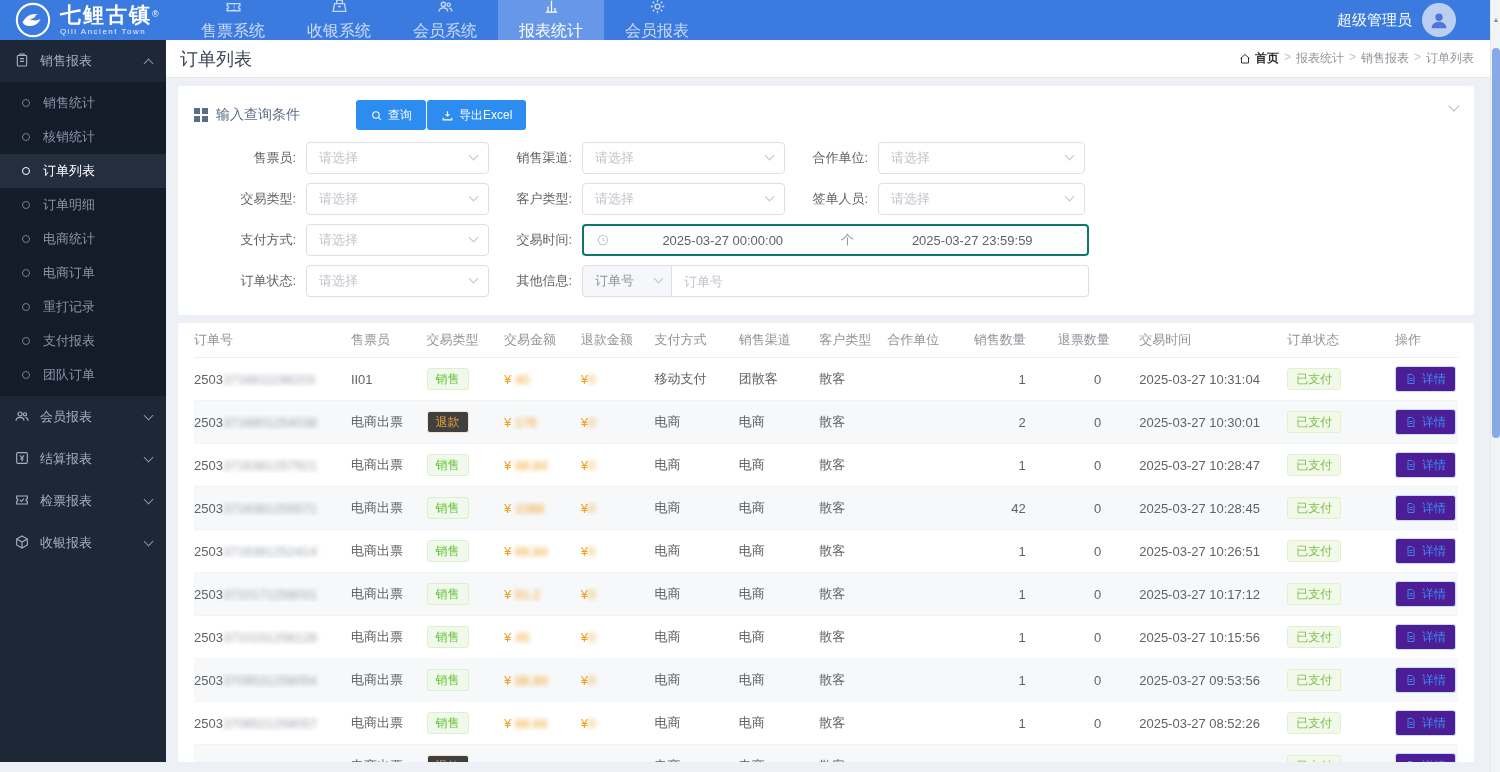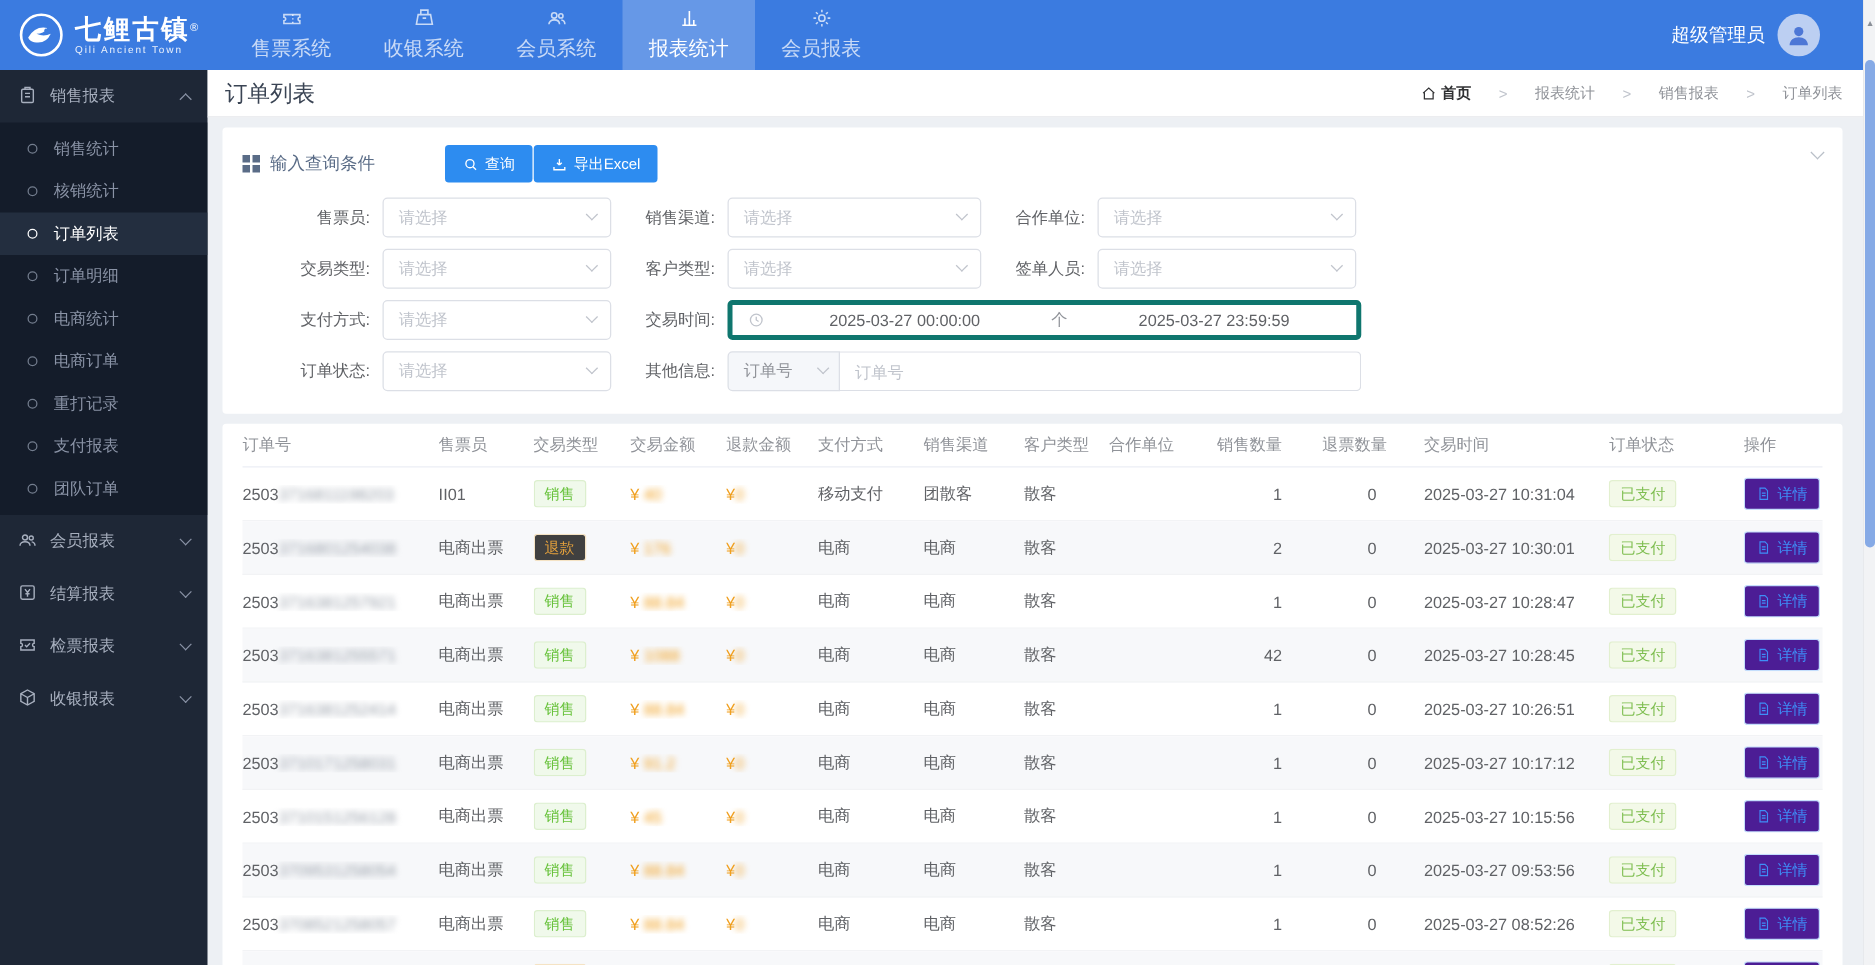--- a/index.html
+++ b/index.html
@@ -1,20 +1,20 @@
 <!DOCTYPE html>
 <html><head>
 <meta charset="utf-8">
 <style>
   * { margin:0; padding:0; box-sizing:border-box; }
   html,body { width:1500px; height:772px; overflow:hidden; background:#EDF0F4;
     font-family:"Liberation Sans","DejaVu Sans",sans-serif; font-size:13px; color:#606266; }
 
   
-  .topbar { position:relative; height:56px; background:#3B7BE0; display:flex; align-items:stretch; color:#fff; }
+  .topbar { position:relative; height:40px; background:#3B7BE0; display:flex; align-items:stretch; color:#fff; }
   .brand { display:flex; align-items:center; gap:8px; padding:0 14px; min-width:180px; }
   .brand-logo { width:38px; height:38px; }
   .brand-text { line-height:1; }
   .brand-title { font-family:"DejaVu Serif","Liberation Serif",serif; font-weight:bold; font-size:21px; letter-spacing:2px; }
   .brand-reg { font-size:9px; vertical-align:super; }
   .brand-sub { font-size:8px; letter-spacing:1.5px; margin-top:3px; opacity:.9; }
   .topnav { display:flex; align-items:stretch; }
   .nav-item { width:106px; display:flex; flex-direction:column; align-items:center; justify-content:center; gap:3px;
     color:rgba(255,255,255,.72); cursor:pointer; }
   .nav-item svg { width:17px; height:17px; stroke:currentColor; fill:none; stroke-width:1.8; }
@@ -39,21 +39,21 @@
   .submenu { background:#141C2A; padding:4px 0; }
   .sub-item { height:34px; display:flex; align-items:center; gap:13px; padding-left:22px; cursor:pointer; color:#8A93A6; }
   .ring { width:8px; height:8px; border:1.6px solid #737D8E; border-radius:50%; flex-shrink:0; }
   .sub-item.active { background:#232E3F; color:#FFFFFF; }
   .sub-item.active .ring { border-color:#FFFFFF; }
 
   
   .main { flex:1; display:flex; flex-direction:column; overflow:hidden; }
   .pagehead { height:38px; background:#fff; border-bottom:1px solid #E6E8EB; display:flex; align-items:center; padding:0 26px 0 14px; }
   .page-title { font-size:18px; color:#3A4454; }
-  .breadcrumb { margin-left:auto; display:flex; align-items:center; gap:22px; font-size:12px; color:#909399; }
+  .breadcrumb { margin-left:auto; display:flex; gap:5px; font-size:12px; color:#909399; }
   .breadcrumb .home { display:flex; align-items:center; gap:4px; color:#303133; font-weight:bold; }
   .breadcrumb svg { width:12px; height:12px; stroke:#303133; fill:none; stroke-width:2; }
   .bc-sep { color:#C0C4CC; }
 
   .content { flex:1; padding:8px 26px 0 12px; overflow:hidden; }
   .panel { background:#fff; border-radius:3px; }
 
   
   .panel-query { position:relative; padding:14px 16px 16px; margin-bottom:8px; }
   .query-head { display:flex; align-items:center; height:30px; margin-bottom:12px; }
@@ -68,21 +68,21 @@
   .collapse-chevron { position:absolute; right:16px; top:16px; width:8px; height:8px;
     border-right:1.5px solid #B9BFC8; border-bottom:1.5px solid #B9BFC8; transform:rotate(45deg); cursor:pointer; }
 
   .form-row { display:flex; align-items:center; margin-bottom:9px; height:32px; }
   .f-label { width:112px; text-align:right; padding-right:10px; color:#606266; flex-shrink:0; }
   .f-label.n2 { width:93px; }
   .select { position:relative; height:32px; border:1px solid #DCDFE6; border-radius:4px; background:#fff;
     display:flex; align-items:center; padding:0 24px 0 12px; color:#C0C4CC; cursor:pointer; }
   .select .chev { border-color:#C0C4CC; margin-left:auto; position:absolute; right:11px; top:12px; }
   .w1 { width:183px; } .w2 { width:203px; } .w3 { width:207px; }
-  .daterange { width:507px; height:32px; border:4px solid #0f766e; border-radius:4px; display:flex; align-items:center; padding:0 10px; color:#606266; }
+  .daterange { width:507px; height:32px; border:2px solid #0f766e; border-radius:4px; display:flex; align-items:center; padding:0 10px; color:#606266; }
   .daterange svg { width:14px; height:14px; stroke:#C0C4CC; fill:none; stroke-width:1.8; margin:0 8px 0 2px; }
   .daterange .dt { flex:1; text-align:center; }
   .daterange .sep { width:40px; text-align:center; color:#909399; }
   .compound { display:flex; width:507px; }
   .mini-select { width:90px; height:32px; background:#F5F7FA; border:1px solid #DCDFE6; border-radius:4px 0 0 4px;
     display:flex; align-items:center; padding:0 8px 0 12px; color:#909399; cursor:pointer; position:relative; }
   .mini-select .chev { border-color:#C0C4CC; position:absolute; right:9px; top:12px; }
   .text-input { flex:1; height:32px; border:1px solid #DCDFE6; border-left:none; border-radius:0 4px 4px 0;
     padding:0 12px; font-size:13px; font-family:inherit; color:#606266; outline:none; }
   .text-input::placeholder { color:#C0C4CC; }

